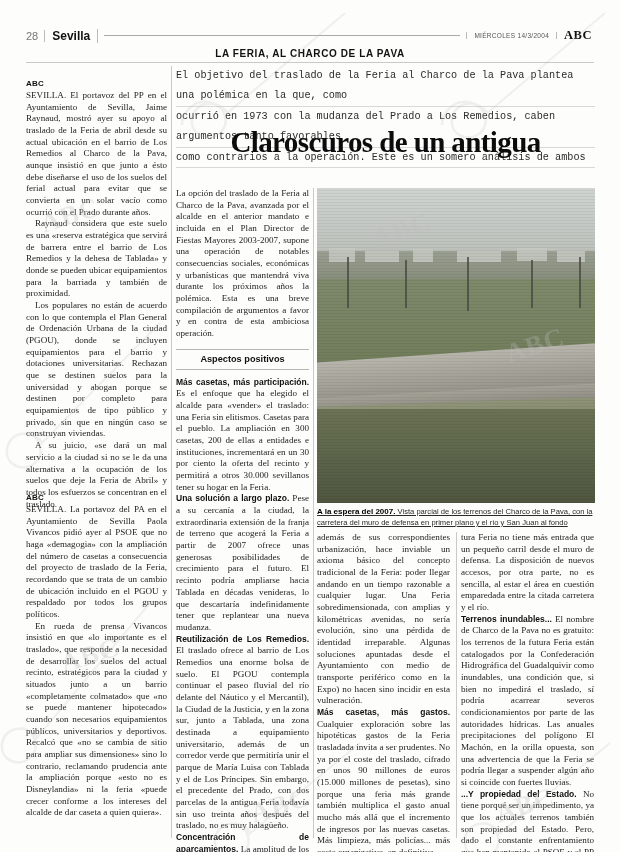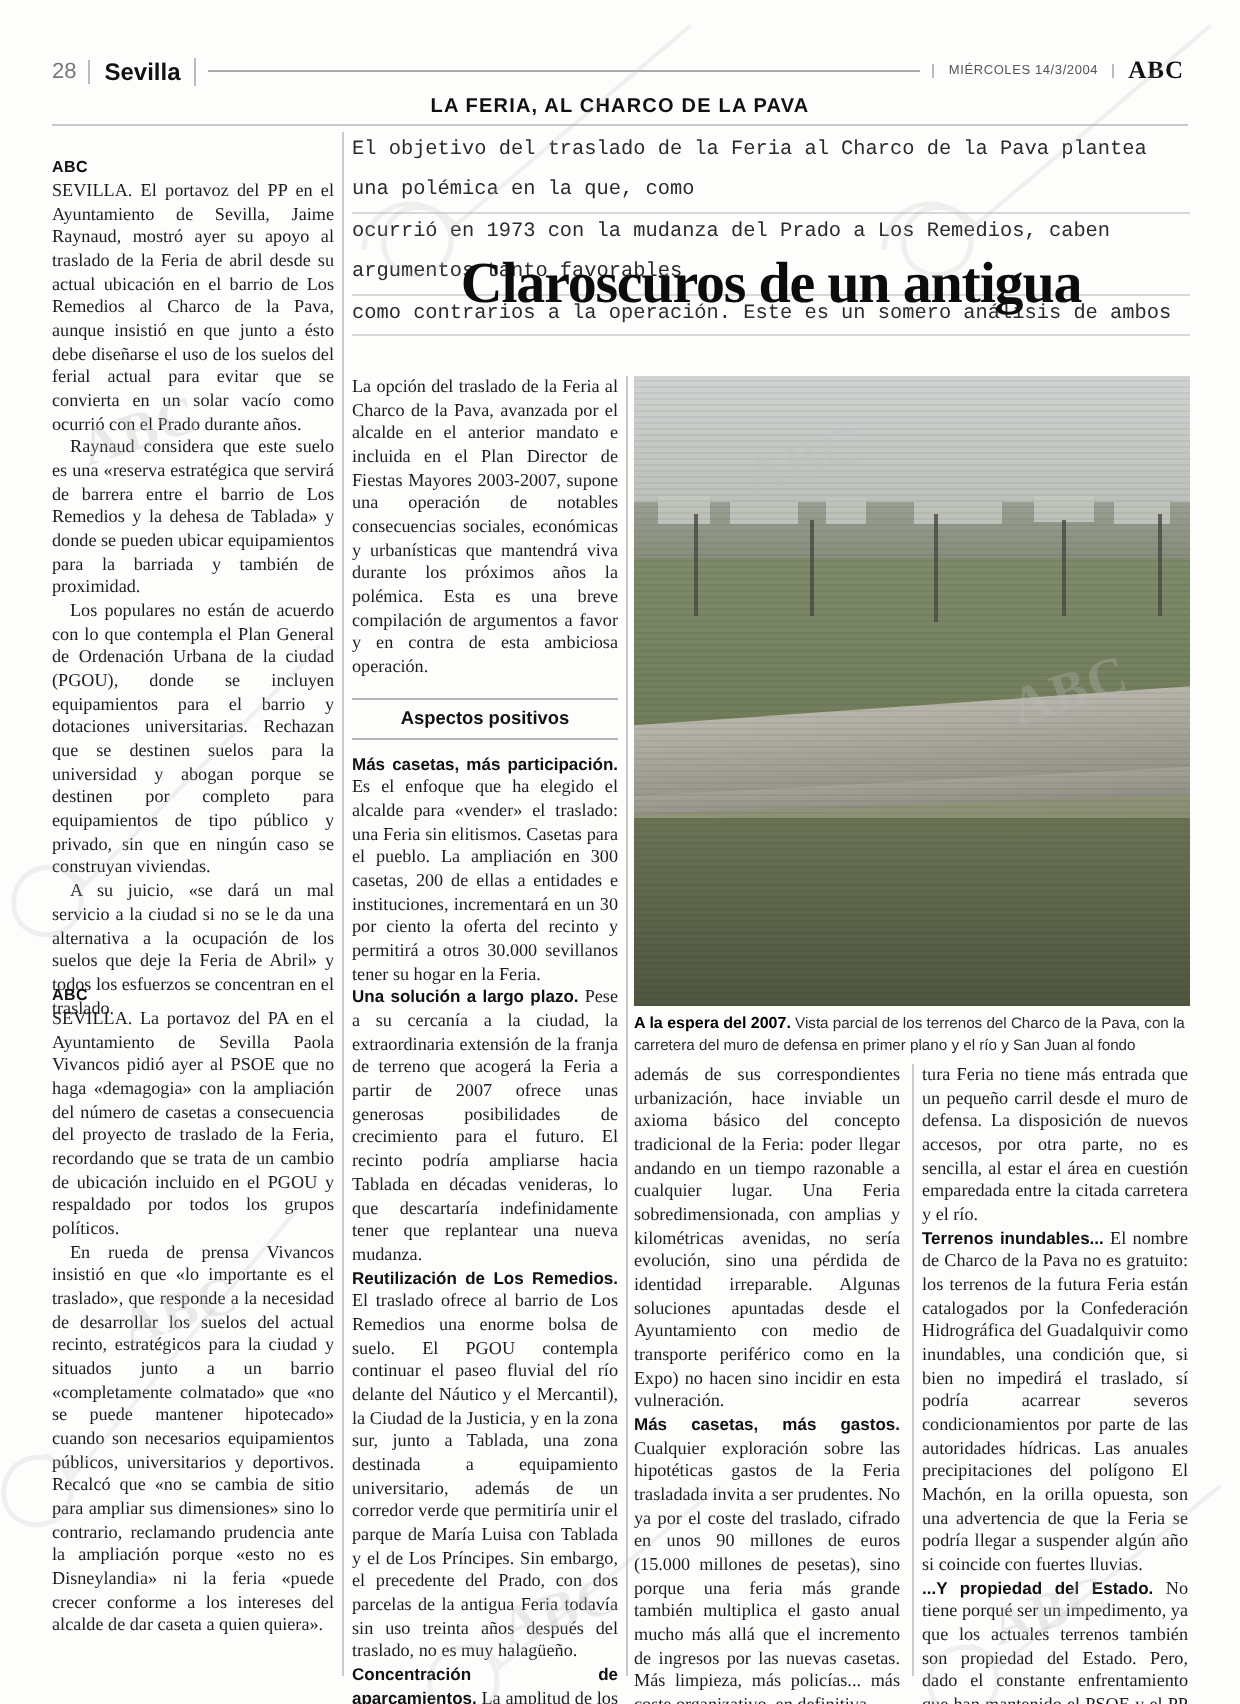--- a/index.html
+++ b/index.html
@@ -280,20 +280,21 @@
   }
 
   .caption {
     position: absolute;
     left: 317px; top: 507px;
     width: 278px;
     font-family: "Liberation Sans", sans-serif;
     font-size: 7.6px;
     line-height: 1.35;
     color: #2a2a2a;
+    text-decoration: underline;
   }
   .caption b { color: #000; font-size: 8px; }
 
   
   .col-r1 {
     position: absolute;
     left: 317px; top: 532px;
     width: 133px;
   }
   .col-r2 {

